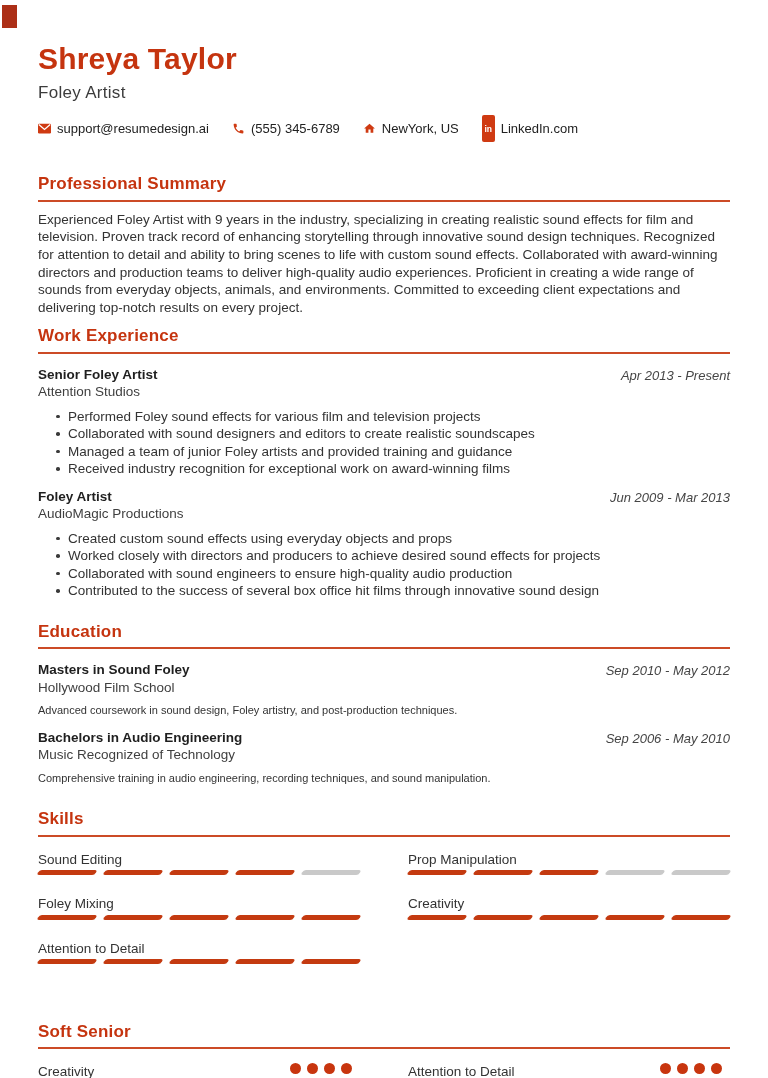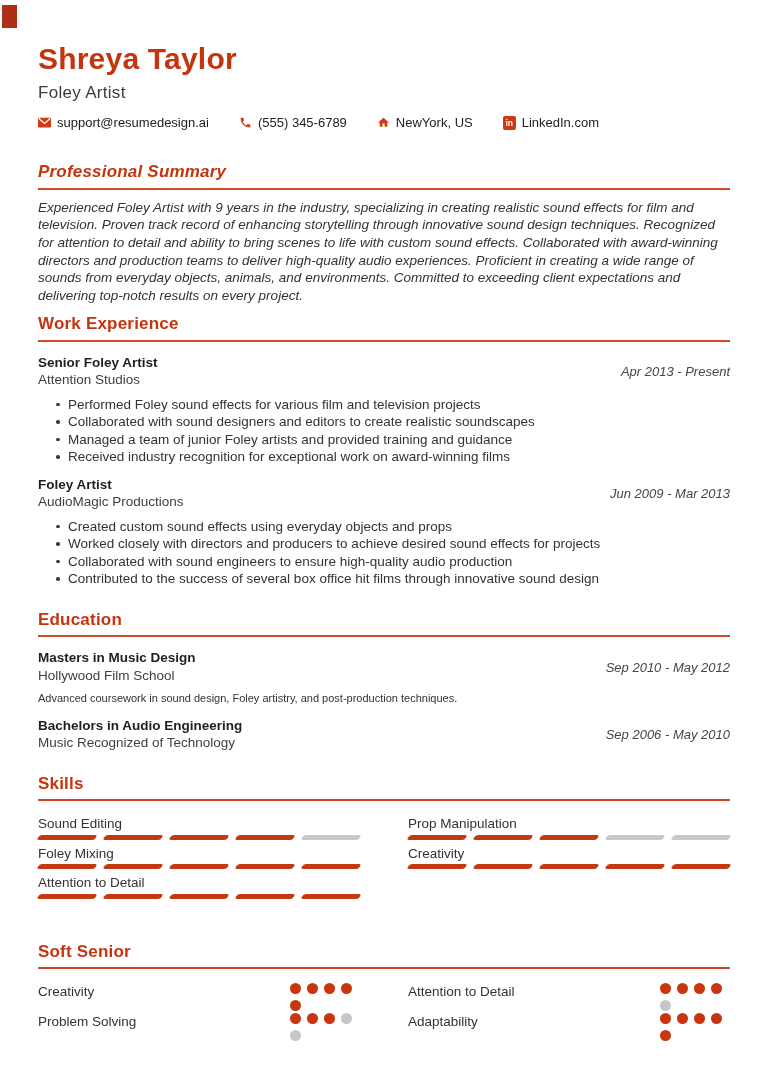--- a/index.html
+++ b/index.html
@@ -16,54 +16,54 @@
   }
   *{margin:0;padding:0;box-sizing:border-box;}
   html,body{width:768px;height:1078px;overflow:hidden;background:#ffffff;}
   body{font-family:"Liberation Sans","DejaVu Sans",sans-serif;color:var(--text);position:relative;}
   .corner-marker{position:absolute;left:2px;top:5px;width:15px;height:23px;background:var(--marker);}
   .page{padding:0 38px;width:768px;}
 
   
   .name{font-size:30px;line-height:1;font-weight:700;color:var(--accent);margin-top:44px;letter-spacing:0.2px;}
   .job-title{font-size:17px;color:#3C3C3C;margin-top:9px;line-height:1.2;letter-spacing:0.3px;}
-  .contact-row{display:flex;align-items:center;gap:30px;margin-top:12px;font-size:13px;color:#222;}
+  .contact-row{display:flex;align-items:center;gap:23px;margin-top:12px;font-size:13px;color:#222;}
   .contact-item{display:flex;align-items:center;gap:6px;}
   .cicon{width:13px;height:13px;flex:0 0 auto;display:block;}
   .cicon svg{display:block;width:13px;height:13px;fill:#CF3A12;}
-  .li-badge{width:13px;height:14px;border-radius:2px;background:#CF3A12;color:#fff;font-size:8.5px;font-weight:700;display:flex;align-items:center;justify-content:center;line-height:1;}
+  .li-badge{width:13px;height:27px;border-radius:2px;background:#CF3A12;color:#fff;font-size:8.5px;font-weight:700;display:flex;align-items:center;justify-content:center;line-height:1;}
 
   
   .section h2{font-size:17px;font-weight:700;color:var(--accent);line-height:1.2;letter-spacing:0.2px;}
   .section .rule{height:2px;background:var(--rule);margin-top:5px;border:none;}
-  .sec-summary{margin-top:32px;font-style:italic;}
+  .sec-summary{margin-top:32px;}
   .sec-experience{margin-top:10px;}
   .sec-education{margin-top:22px;}
   .sec-skills{margin-top:22px;}
   .sec-soft{margin-top:38px;}
 
   .summary-text{margin-top:9px;font-size:13.5px;line-height:17.6px;color:var(--text);}
 
   
   .entry{margin-top:12px;}
   .entry + .entry{margin-top:10px;}
-  .entry-head{display:flex;justify-content:space-between;align-items:center;}
+  .entry-head{display:flex;justify-content:space-between;align-items:flex-start;}
   .entry-title{font-size:13.5px;font-weight:700;color:var(--text-dark);line-height:17.5px;}
   .entry-sub{font-size:13.5px;color:#3F3F3F;line-height:17.5px;}
   .entry-dates{font-size:13px;font-style:italic;color:var(--text-mid);line-height:17px;margin-top:1px;white-space:nowrap;}
   .bullets{list-style:none;margin:7px 0 0 13px;}
   .bullets li{position:relative;padding-left:17px;font-size:13.5px;line-height:17.5px;color:var(--text);}
   .bullets li::before{content:"";position:absolute;left:5px;top:7px;width:3.5px;height:3.5px;border-radius:50%;background:#3A3A3A;}
   .edu-desc{margin-top:6px;font-size:11px;line-height:17.5px;color:var(--text);}
   .edu-entry{margin-top:12px;}
   .edu-entry + .edu-entry{margin-top:9px;}
 
   
   .skill-grid{display:grid;grid-template-columns:1fr 1fr;column-gap:48px;margin-top:14px;}
-  .skill-item{margin-bottom:5px;}
+  .skill-item{margin-bottom:20px;}
   .skill-name{font-size:13.5px;color:var(--text);line-height:17.5px;}
   .skill-bar{display:flex;gap:8px;margin-top:2px;}
   .seg{flex:1;height:5px;border-radius:2.5px;background:var(--bar-empty);transform:skewX(-30deg);}
   .seg.filled{background:var(--bar-filled);}
 
   
   .soft-grid{display:grid;grid-template-columns:1fr 1fr;column-gap:48px;margin-top:14px;}
   .soft-item{display:flex;justify-content:space-between;align-items:flex-start;margin-bottom:2px;min-height:28px;}
   .soft-name{font-size:13.5px;color:var(--text);line-height:17.5px;}
   .dots{width:70px;display:flex;flex-wrap:wrap;column-gap:6px;row-gap:6px;}
@@ -157,36 +157,37 @@
 </div>
   </div>
 
   <div class="section sec-education">
     <h2>Education</h2>
     <div class="rule"></div>
     <div id="edu-container">
   <div class="edu-entry">
     <div class="entry-head">
       <div>
-        <div class="entry-title">Masters in Music Design</div>
+        <div class="entry-title">Masters in Sound Foley</div>
         <div class="entry-sub">Hollywood Film School</div>
       </div>
       <div class="entry-dates">Sep 2010 - May 2012</div>
     </div>
     <p class="edu-desc">Advanced coursework in sound design, Foley artistry, and post-production techniques.</p>
   </div>
 
   <div class="edu-entry">
     <div class="entry-head">
       <div>
         <div class="entry-title">Bachelors in Audio Engineering</div>
         <div class="entry-sub">Music Recognized of Technology</div>
       </div>
       <div class="entry-dates">Sep 2006 - May 2010</div>
     </div>
+    <p class="edu-desc">Comprehensive training in audio engineering, recording techniques, and sound manipulation.</p>
   </div>
 </div>
   </div>
 
   <div class="section sec-skills">
     <h2>Skills</h2>
     <div class="rule"></div>
     <div class="skill-grid" id="skills-container">
   <div class="skill-item">
     <div class="skill-name">Sound Editing</div>

